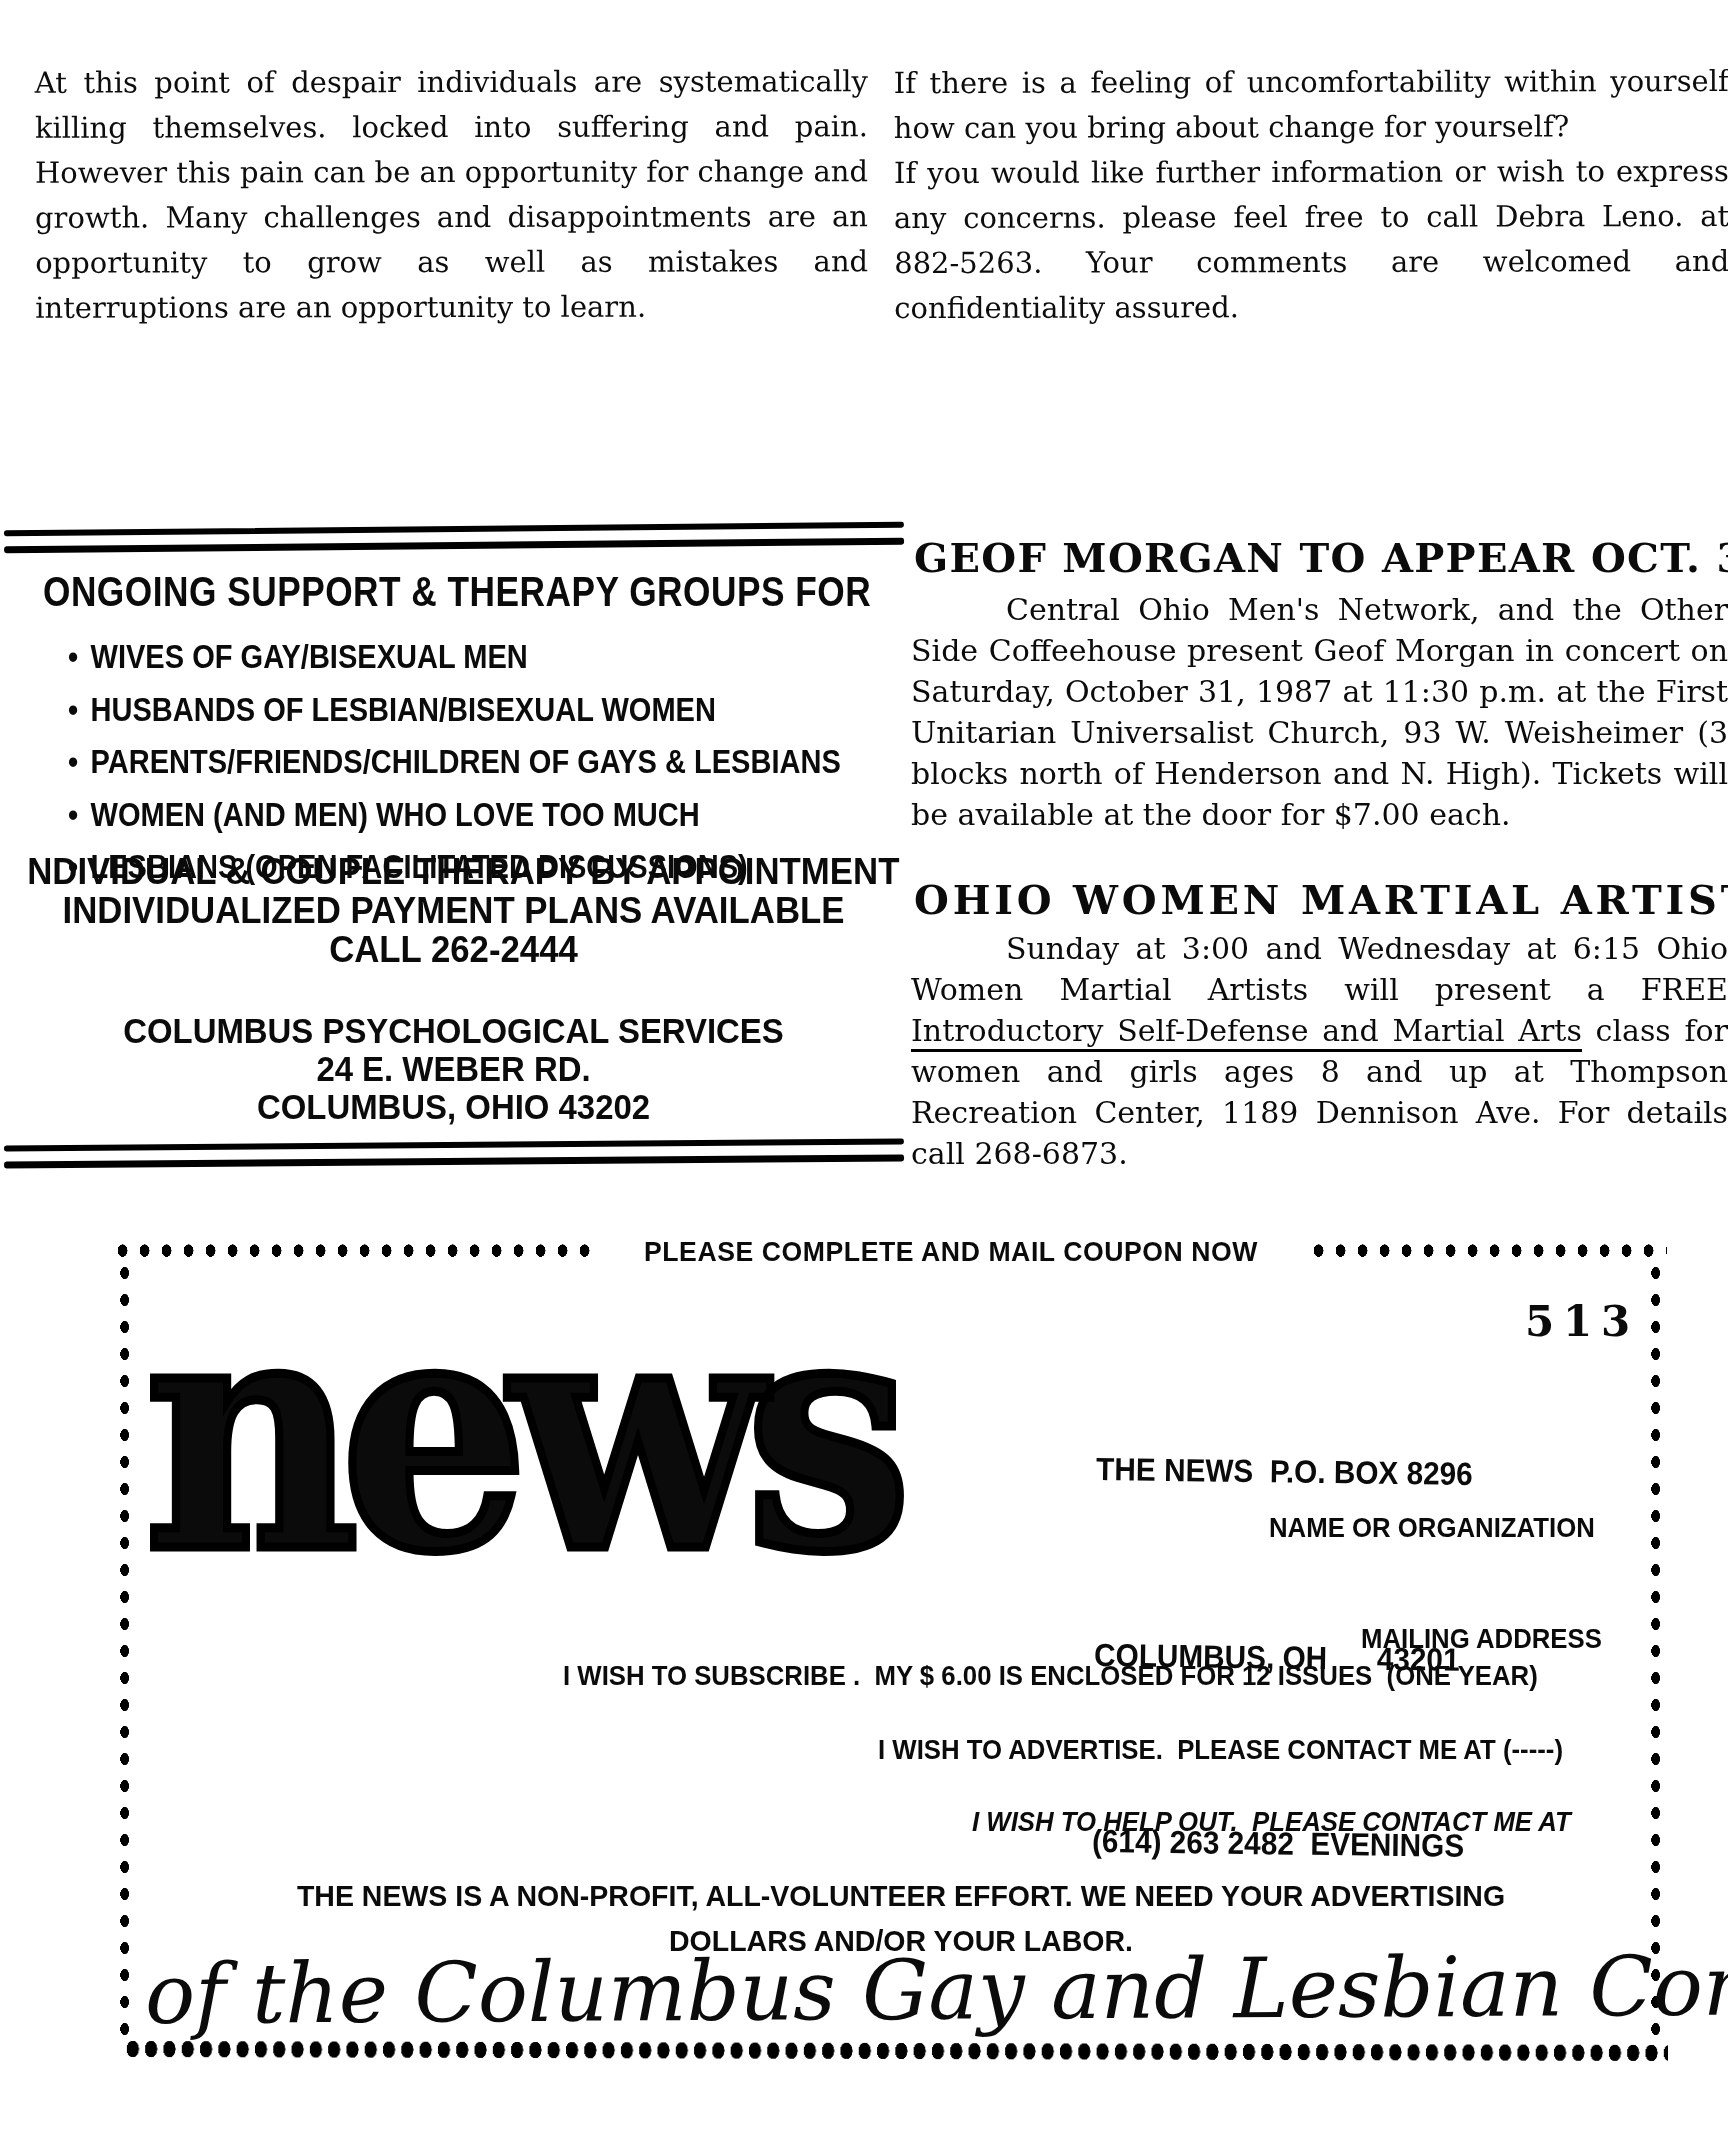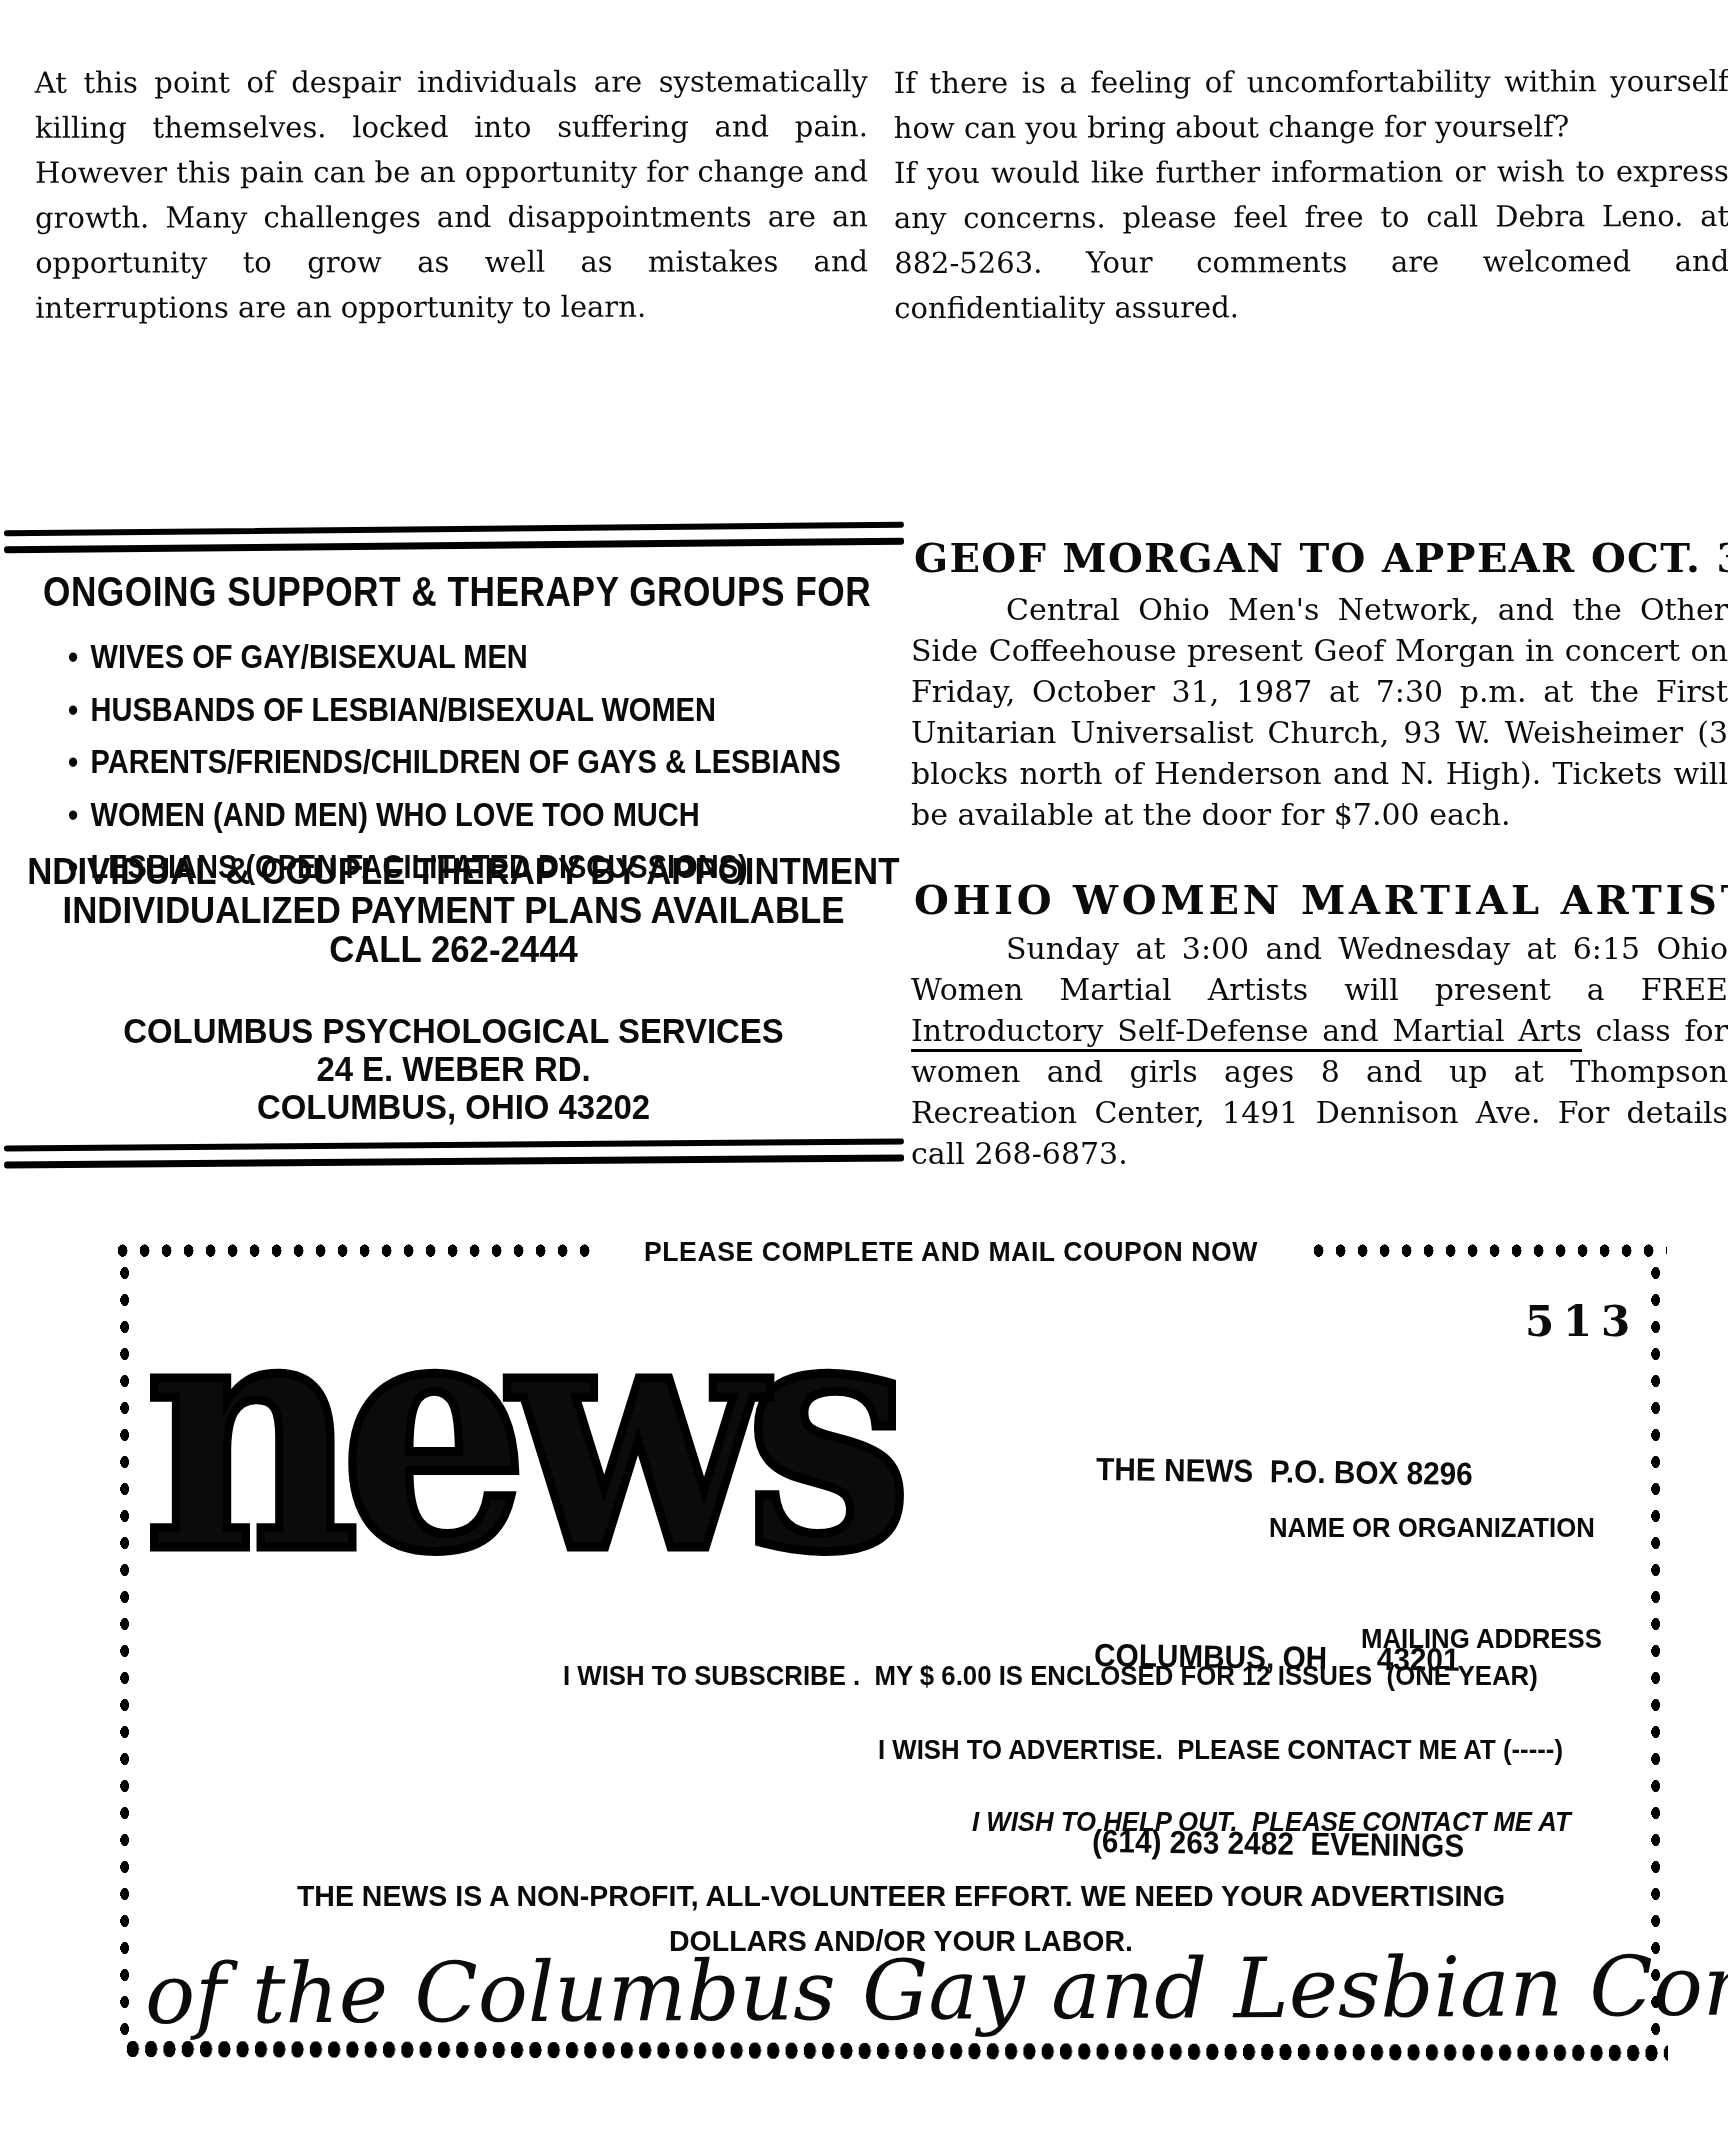--- a/index.html
+++ b/index.html
@@ -98,25 +98,25 @@
   <div>COLUMBUS, OHIO 43202</div>
 </div>
 
 <div class="abs drule" style="top:1142px;transform:rotate(-0.45deg);">
   <div class="bar1"></div>
   <div class="bar2"></div>
 </div>
 
 <div class="abs headline" style="left:914px;top:534px;width:815px;overflow:hidden;">GEOF MORGAN TO APPEAR OCT. 31</div>
 
-<div class="abs article-body" style="left:911px;top:589px;width:817px;">Central Ohio Men's Network, and the Other Side Coffeehouse present Geof Morgan in concert on Friday, October 31, 1987 at 7:30 p.m. at the First Unitarian Universalist Church, 93 W. Weisheimer (3 blocks north of Henderson and N. High). Tickets will be available at the door for $7.00 each.</div>
+<div class="abs article-body" style="left:911px;top:589px;width:817px;">Central Ohio Men's Network, and the Other Side Coffeehouse present Geof Morgan in concert on Saturday, October 31, 1987 at 11:30 p.m. at the First Unitarian Universalist Church, 93 W. Weisheimer (3 blocks north of Henderson and N. High). Tickets will be available at the door for $7.00 each.</div>
 
 <div class="abs headline" style="left:914px;top:876px;width:815px;overflow:hidden;letter-spacing:3.8px;">OHIO WOMEN MARTIAL ARTISTS</div>
 
-<div class="abs article-body" style="left:911px;top:928px;width:817px;"><span>Sunday at 3:00 and Wednesday at 6:15 Ohio Women Martial Artists will present a FREE </span><span class="uline">Introductory Self-Defense and Martial Arts</span><span> class for women and girls ages 8 and up at Thompson Recreation Center, 1491 Dennison Ave. For details call 268-6873.</span></div>
+<div class="abs article-body" style="left:911px;top:928px;width:817px;"><span>Sunday at 3:00 and Wednesday at 6:15 Ohio Women Martial Artists will present a FREE </span><span class="uline">Introductory Self-Defense and Martial Arts</span><span> class for women and girls ages 8 and up at Thompson Recreation Center, 1189 Dennison Ave. For details call 268-6873.</span></div>
 
 <div class="abs dots-h" style="left:115px;top:1243px;width:479px;"></div>
 <div class="abs banner" style="left:595px;top:1236px;width:712px;">PLEASE COMPLETE AND MAIL COUPON NOW</div>
 <div class="abs dots-h" style="left:1311px;top:1243px;width:356px;"></div>
 <div class="abs dots-v" style="left:117px;top:1263px;height:781px;"></div>
 <div class="abs dots-v" style="left:1648px;top:1263px;height:781px;"></div>
 <div class="abs dots-bottom" style="left:124px;top:2042px;width:1544px;"></div>
 
 <div class="abs newslogo" style="left:144px;top:1306px;">news</div>
 

